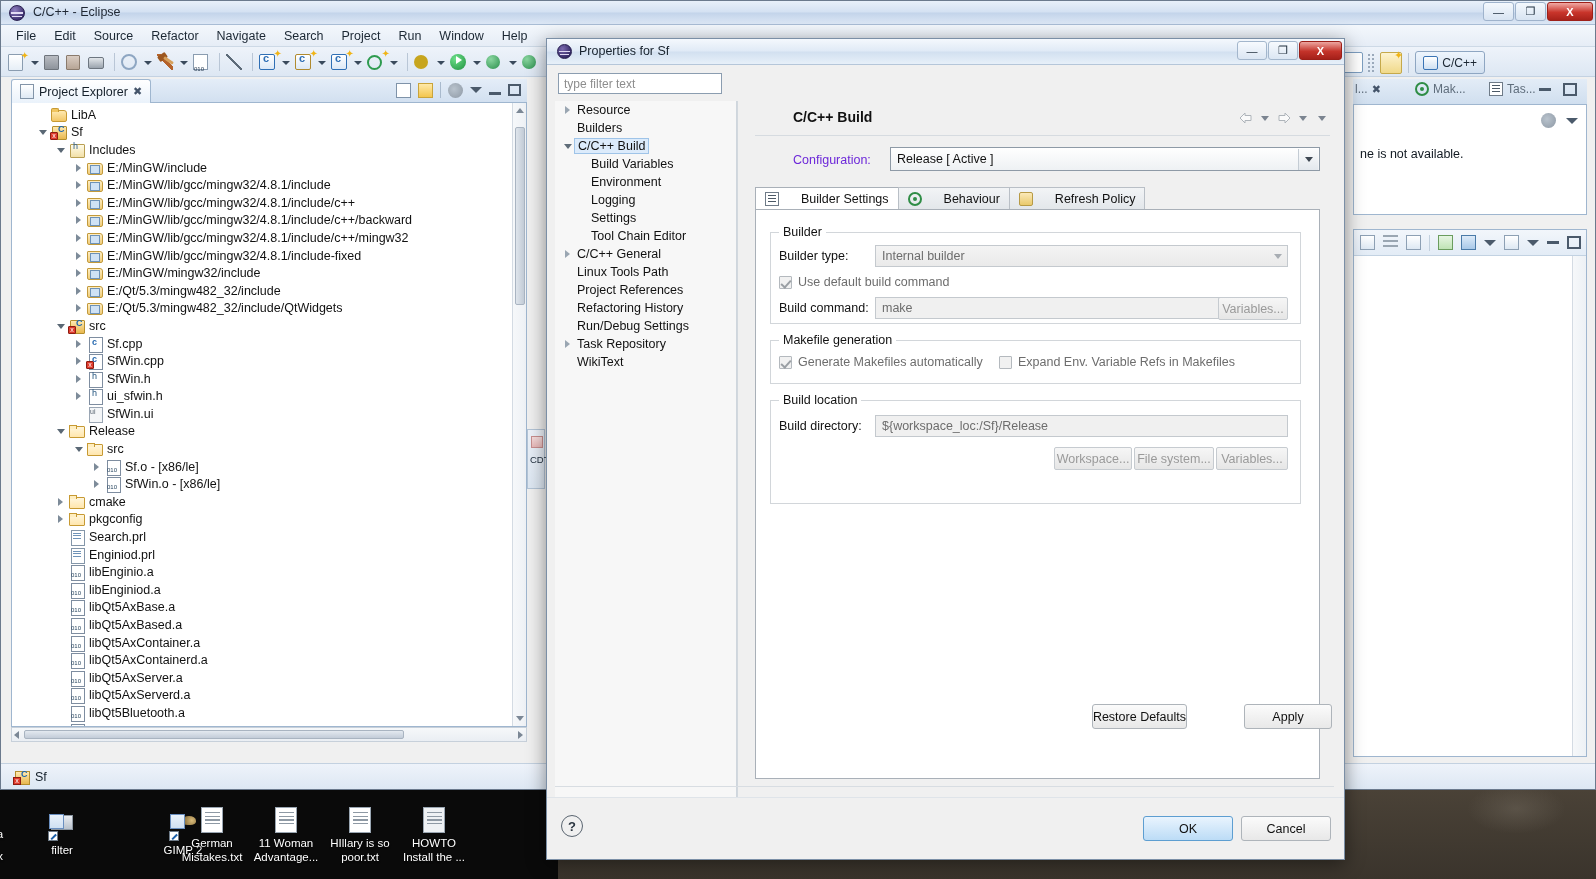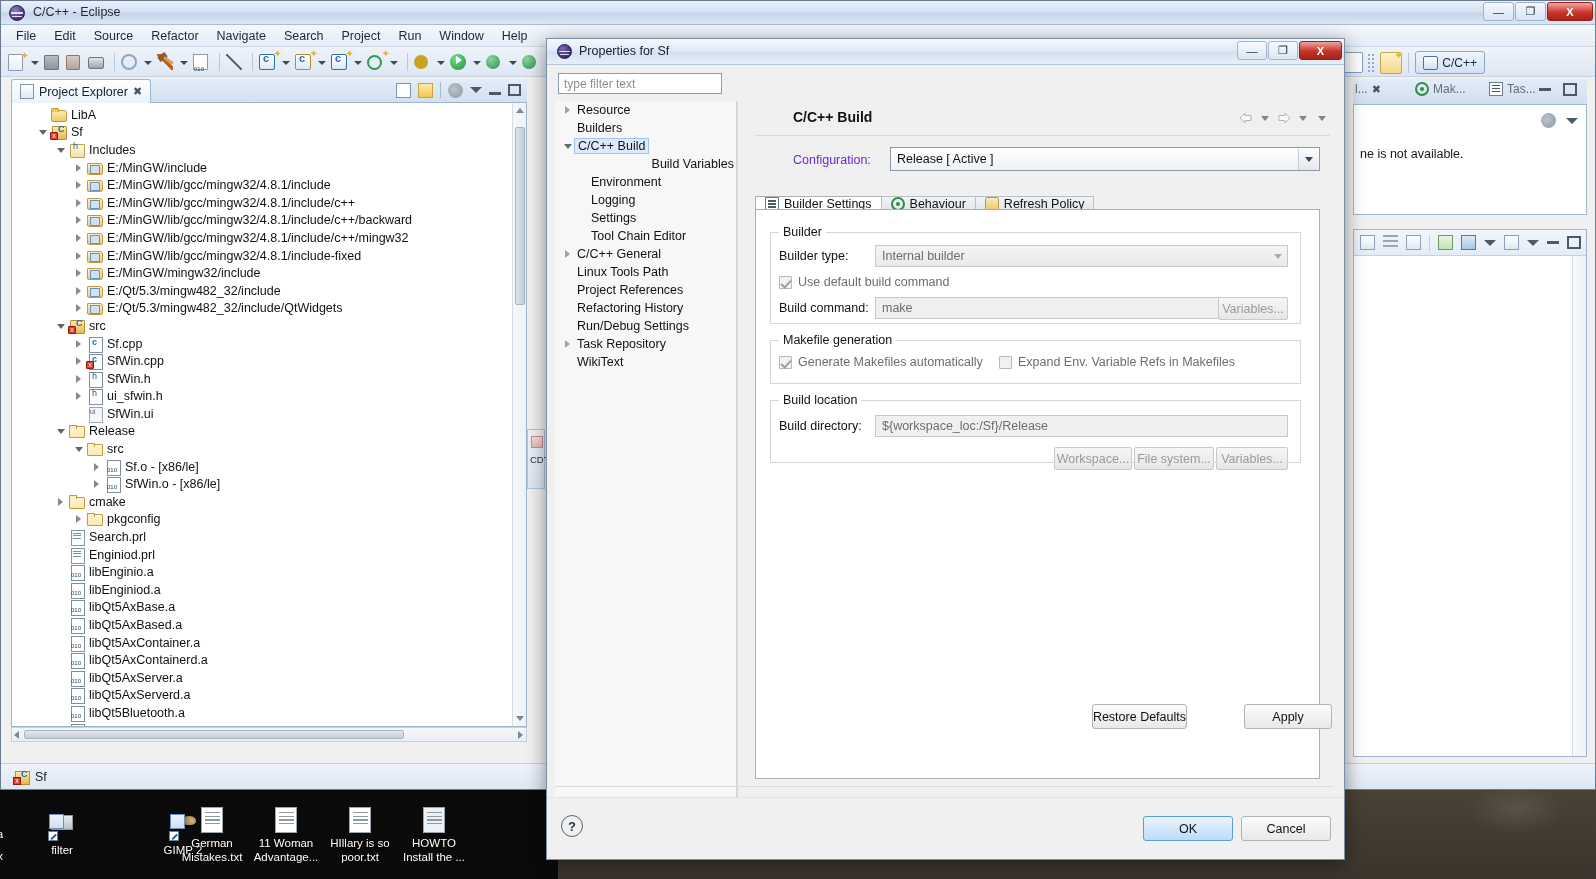--- a/index.html
+++ b/index.html
@@ -401,21 +401,21 @@
     position:absolute; right:1px; top:1px; width:20px; height:21px;
     display:flex; align-items:center; justify-content:center;
     background: linear-gradient(180deg,#fbfcfd,#e3e8ed);
     border-left:1px solid #c4ccd4;
   }
   .combo-arrow::after { content:""; border-left:4px solid transparent;border-right:4px solid transparent;border-top:5px solid #3d4752;}
 
   .tabfolder { position:absolute; left:8px; top:48px; right:14px; bottom:0; }
   .tabstrip { position:absolute; left:0; top:0; height:23px; display:flex; align-items:flex-end; }
   .dtab {
-    height:14px; display:flex; align-items:center; gap:5px; padding:0 9px;
+    height:23px; display:flex; align-items:center; gap:22px; padding:0 9px;
     font-size:12.5px; color:#111;
     border:1px solid #b9bfc6; border-bottom:none; background:linear-gradient(180deg,#f2f4f6,#e2e6ea);
     margin-right:-1px;
   }
   .dtab.active { background:#ffffff; border-color:#a9b0b8;}
   .tab-ic { width:14px;height:14px;position:relative;}
   .tab-ic.lines { background:#fff;border:1px solid #6f7b88;}
   .tab-ic.lines::after{content:"";position:absolute;left:2px;top:2px;width:8px;height:8px;background:repeating-linear-gradient(180deg,#4c5966 0 1.5px,transparent 1.5px 3px);}
   .tab-ic.radio { border:2px solid #2f8d46; border-radius:50%; }
   .tab-ic.radio::after{content:"";position:absolute;left:3px;top:3px;width:4px;height:4px;background:#2f8d46;border-radius:50%;}
@@ -781,21 +781,21 @@
           <div class="trow" style="padding-left: 78px;">
             <span class="tw closed"></span>
             <span class="ti obj"></span>
             <span>SfWin.o - [x86/le]</span>
           </div>
           <div class="trow" style="padding-left: 42px;">
             <span class="tw closed"></span>
             <span class="ti folderplain"></span>
             <span>cmake</span>
           </div>
-          <div class="trow" style="padding-left: 60px;">
+          <div class="trow" style="padding-left: 42px;">
             <span class="tw closed"></span>
             <span class="ti folderplain"></span>
             <span>pkgconfig</span>
           </div>
           <div class="trow" style="padding-left: 42px;">
             <span class="tw "></span>
             <span class="ti prl"></span>
             <span>Search.prl</span>
           </div>
           <div class="trow" style="padding-left: 42px;">
@@ -945,21 +945,21 @@
           <span class="dtlabel">Resource</span>
         </div>
         <div class="dtrow" style="padding-left: 6px;">
           <span class="dtw "></span>
           <span class="dtlabel">Builders</span>
         </div>
         <div class="dtrow sel" style="padding-left: 6px;">
           <span class="dtw open"></span>
           <span class="dtlabel">C/C++ Build</span>
         </div>
-        <div class="dtrow" style="padding-left: 20px; justify-content: flex-end;">
+        <div class="dtrow" style="padding-left: 20px;">
           <span class="dtw "></span>
           <span class="dtlabel">Build Variables</span>
         </div>
         <div class="dtrow" style="padding-left: 20px;">
           <span class="dtw "></span>
           <span class="dtlabel">Environment</span>
         </div>
         <div class="dtrow" style="padding-left: 20px;">
           <span class="dtw "></span>
           <span class="dtlabel">Logging</span>
@@ -1074,21 +1074,21 @@
             <div class="chk checked" style="left:8px; top:14px;">
               <span class="box"></span>
               <span>Generate Makefiles automatically</span>
             </div>
             <div class="chk" style="left:228px; top:14px;">
               <span class="box"></span>
               <span>Expand Env. Variable Refs in Makefiles</span>
             </div>
           </div>
 
-          <div class="grp" style="left:14px; top:190px; right:18px; height:63px;">
+          <div class="grp" style="left:14px; top:190px; right:18px; height:104px;">
             <div class="grp-title">Build location</div>
             <div class="field-label" style="left:8px; top:18px;">Build directory:</div>
             <div class="txt-ro" style="left:104px; right:12px; top:14px;">
               <span>${workspace_loc:/Sf}/Release</span>
             </div>
             <div class="btn-dis" style="right:168px; top:46px; width:78px;">Workspace...</div>
             <div class="btn-dis" style="right:86px; top:46px; width:80px;">File system...</div>
             <div class="btn-dis" style="right:12px; top:46px; width:72px;">Variables...</div>
           </div>
 

